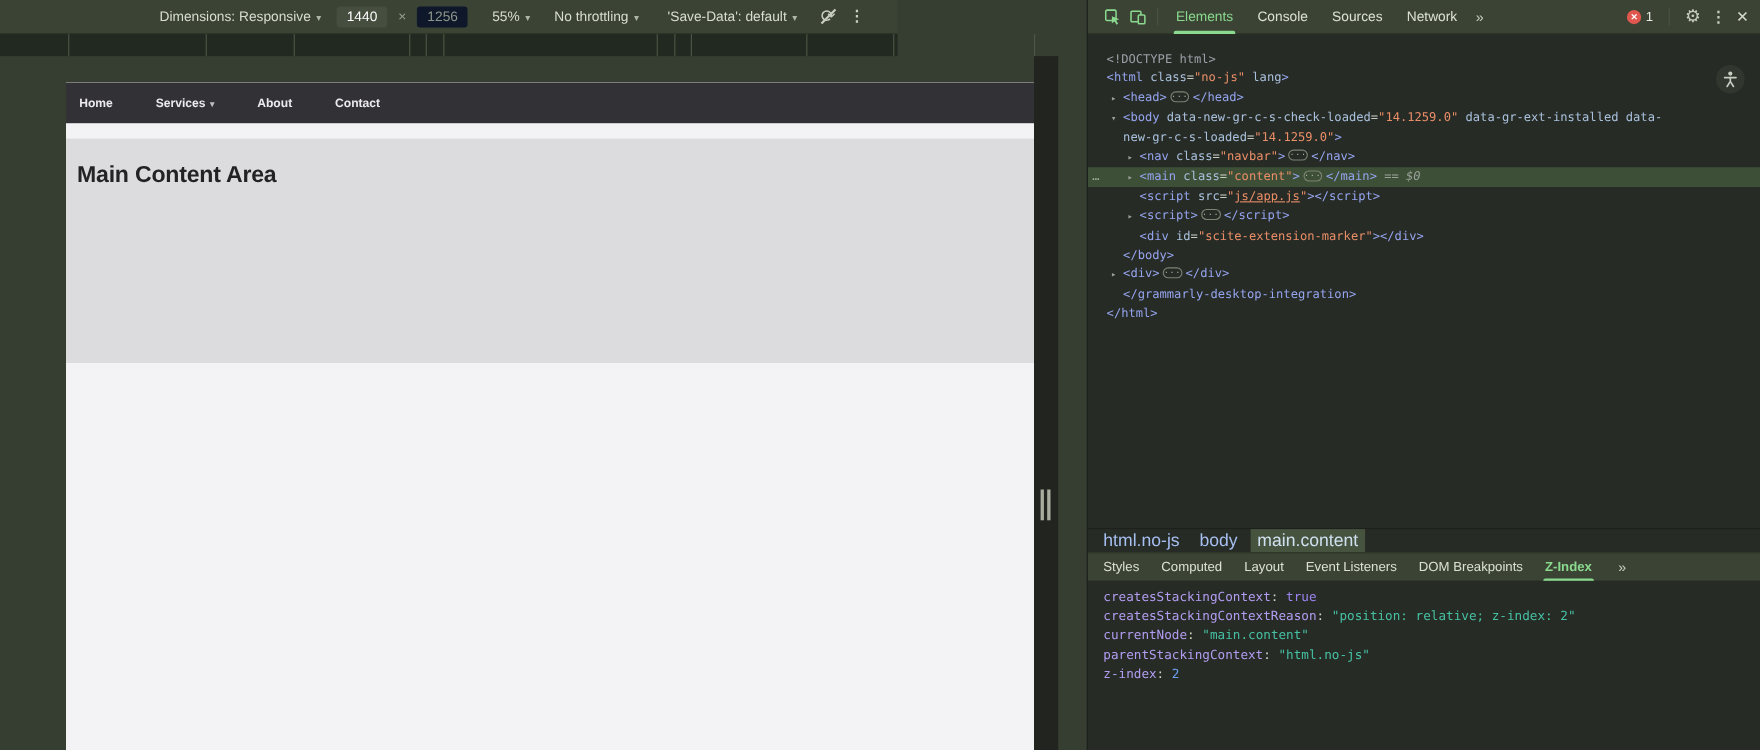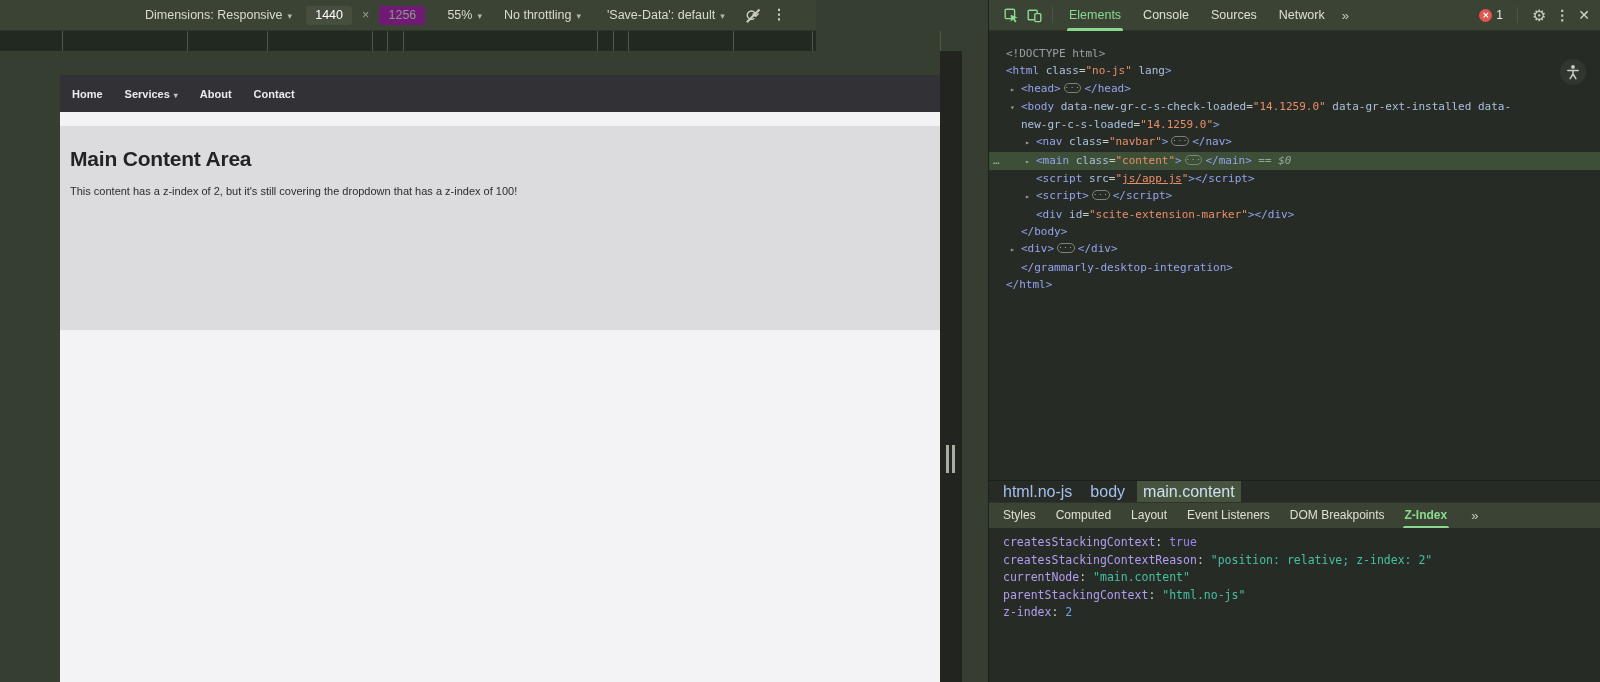--- a/index.html
+++ b/index.html
@@ -7,32 +7,32 @@
   body{position:relative;background:#353e30;font-family:"Liberation Sans",sans-serif;}
 
   
   .lpane{position:absolute;left:0;top:0;width:816px;height:682px;}
   .dtoolbar{position:absolute;left:0;top:0;width:100%;height:31px;background:#3a4334;
     border-bottom:1px solid #2d3528;display:flex;align-items:center;color:#d8ddd2;font-size:12.5px;}
   .dtoolbar .lbl{white-space:nowrap;}
   .caret{color:#aeb6a8;font-size:9px;margin-left:5px;}
   .sizebox{background:#454e3f;border-radius:3px;height:19px;line-height:19px;padding:0 9px;
     color:#ffffff;margin:0 6px;min-width:46px;text-align:center;}
-  .sizebox.dim{color:#8e968a;background:#701a75;}
+  .sizebox.dim{color:#8e968a;background:#0f172a;}
   .xsep{color:#9aa28f;margin:0 4px;}
   .rotbtn{position:relative;color:#c9cfc2;font-size:16px;margin-left:18px;width:20px;text-align:center;}
   .rotbtn::after{content:"";position:absolute;left:1px;top:9px;width:18px;height:1.5px;
     background:#c9cfc2;transform:rotate(-45deg);}
   .ldots{position:absolute;right:30px;top:6px;color:#c9cfc2;font-size:14px;font-weight:700;}
 
   .mediabar{position:absolute;left:0;top:31px;width:100%;height:20px;background:#222921;}
   .mqdiv{position:absolute;top:0;width:1px;height:100%;background:#4e5847;}
 
   .viewport{position:absolute;left:60px;top:75px;width:880px;height:607px;background:#f3f2f4;overflow:hidden;}
-  .vnav{height:37px;background:#323136;display:flex;align-items:center;gap:22px;padding-left:12px;}
+  .vnav{height:37px;background:#323136;display:flex;align-items:center;gap:39px;padding-left:12px;}
   .vlink{color:#eceaee;font-size:11px;font-weight:700;white-space:nowrap;}
   .vcaret{color:#bdbdc4;font-size:8px;margin-left:4px;}
   .contentbox{height:204px;background:#dcdbde;margin-top:14px;padding:21px 10px 0 10px;}
   .ctitle{font-size:21px;font-weight:700;color:#232326;letter-spacing:-0.2px;margin-bottom:14px;}
   .cpara{font-size:11px;color:#2d2d30;}
 
   .handlebar{position:absolute;left:940px;top:51px;width:22px;height:631px;background:#22251f;}
   .hgrip{position:absolute;top:394px;left:6px;width:3px;height:28px;background:#a8ad9f;}
   .hgrip.g2{left:12px;}
 
@@ -132,21 +132,20 @@
 
   <div class="viewport">
     <div class="vnav">
         <span class="vlink">Home</span>
         <span class="vlink">Services<span class="vcaret">▾</span></span>
         <span class="vlink">About</span>
         <span class="vlink">Contact</span>
       </div>
     <div class="contentbox">
       <div class="ctitle">Main Content Area</div>
-      <div class="cpara">This content has a z-index of 2, but it's still covering the dropdown that has a z-index of 100!</div>
     </div>
   </div>
 
   <div class="handlebar">
     <div class="hgrip"></div>
     <div class="hgrip g2"></div>
   </div>
 </div>
 
 <div class="devtools">

